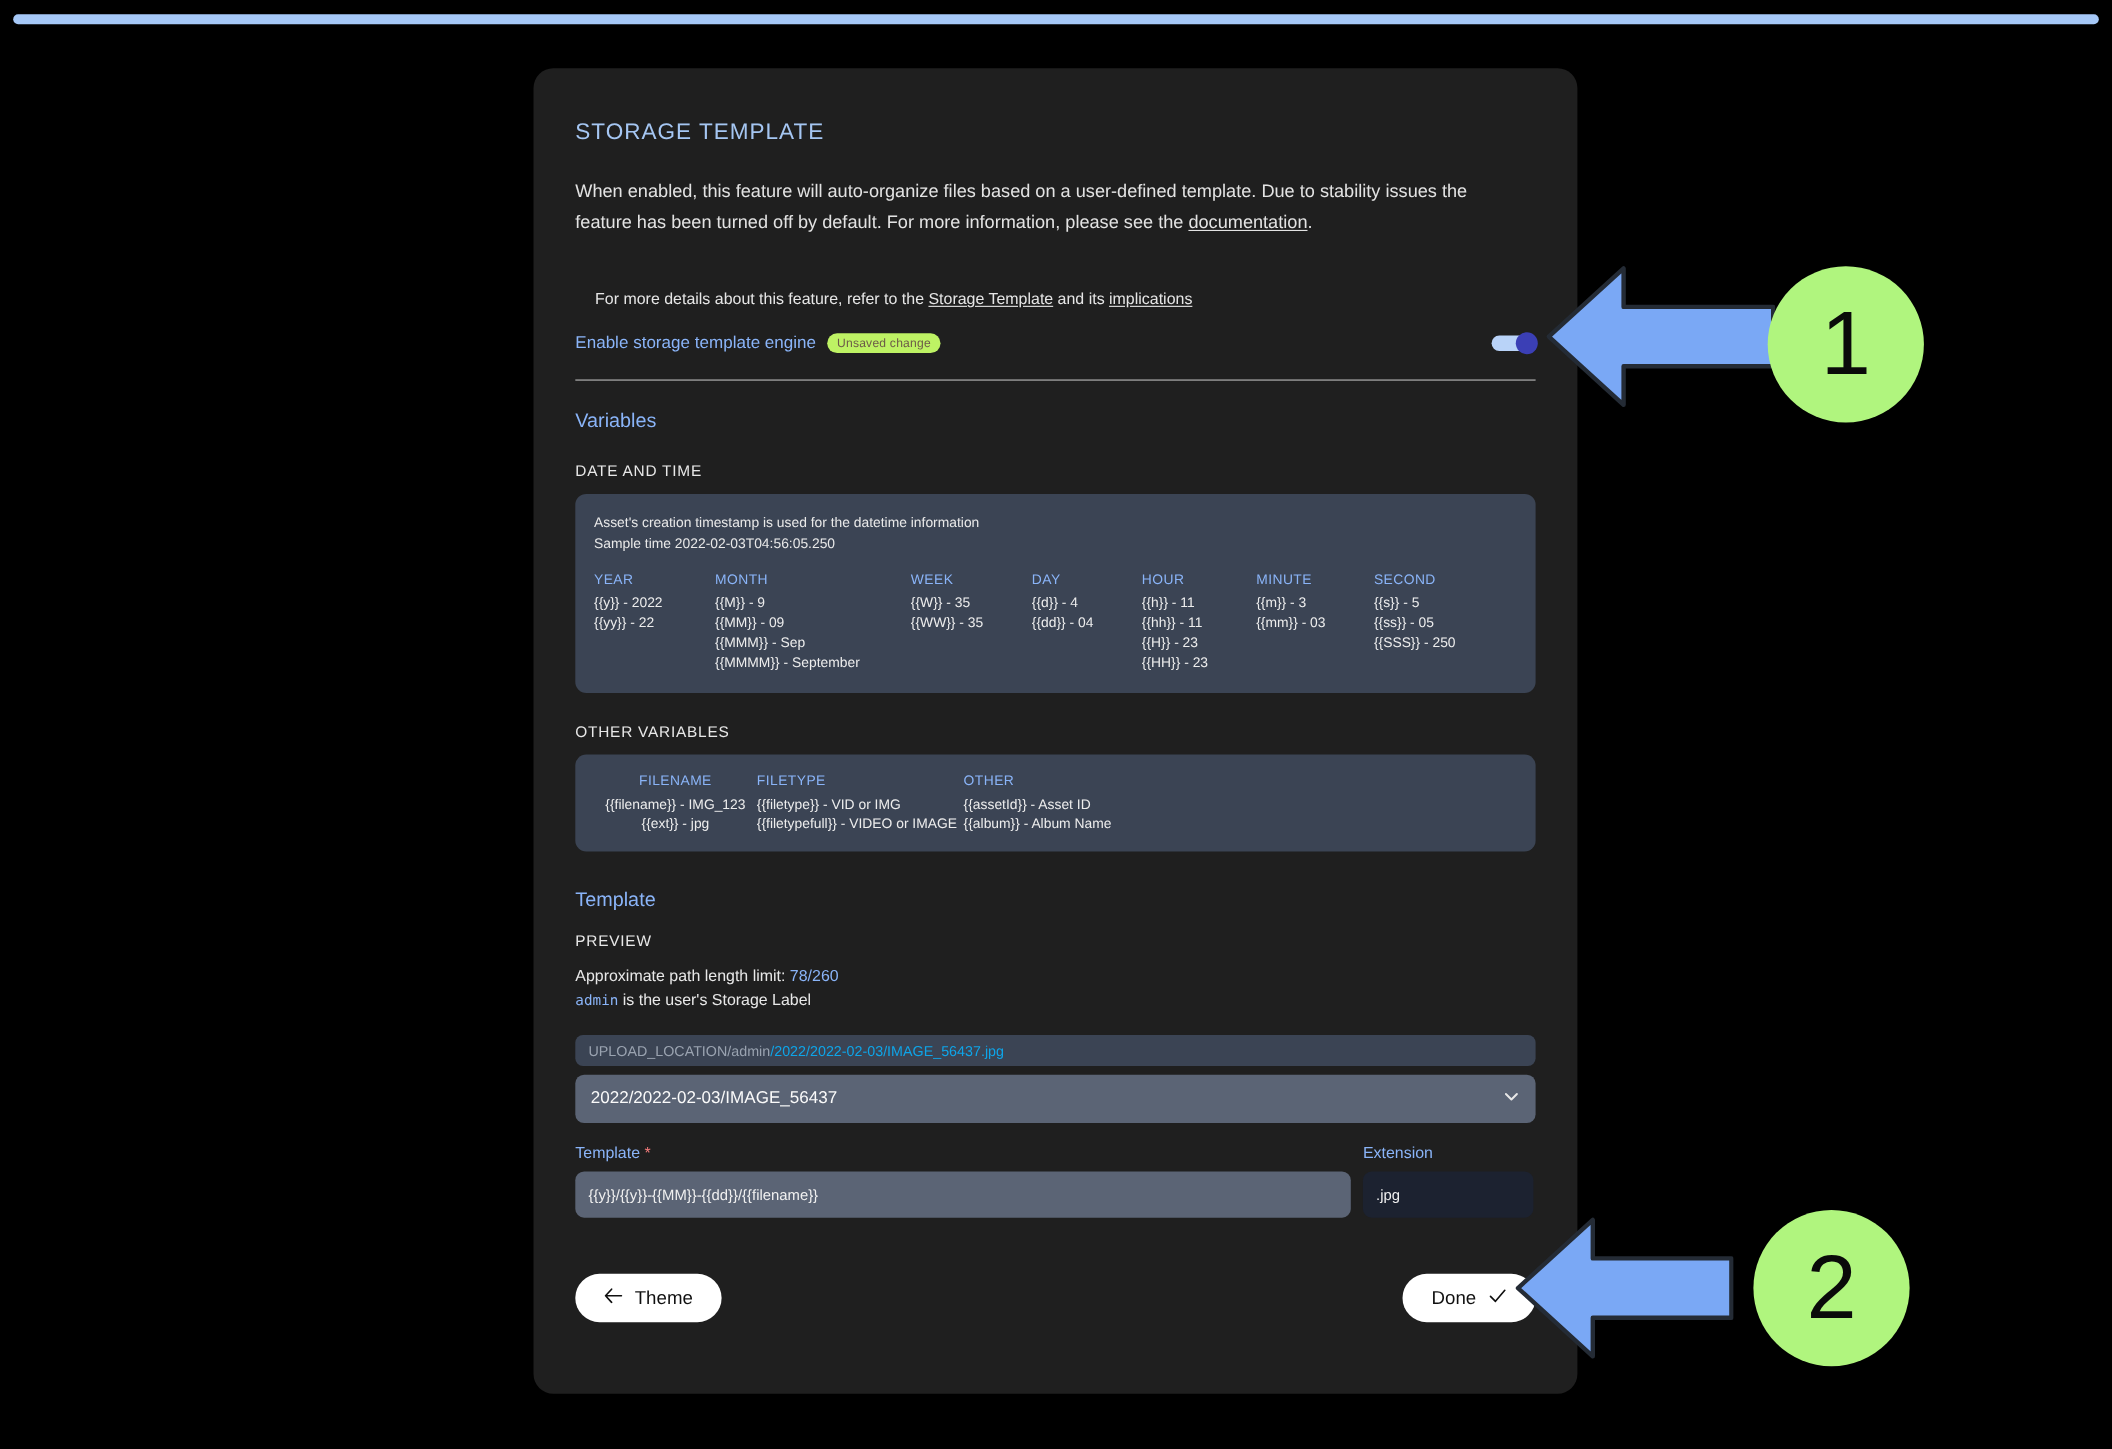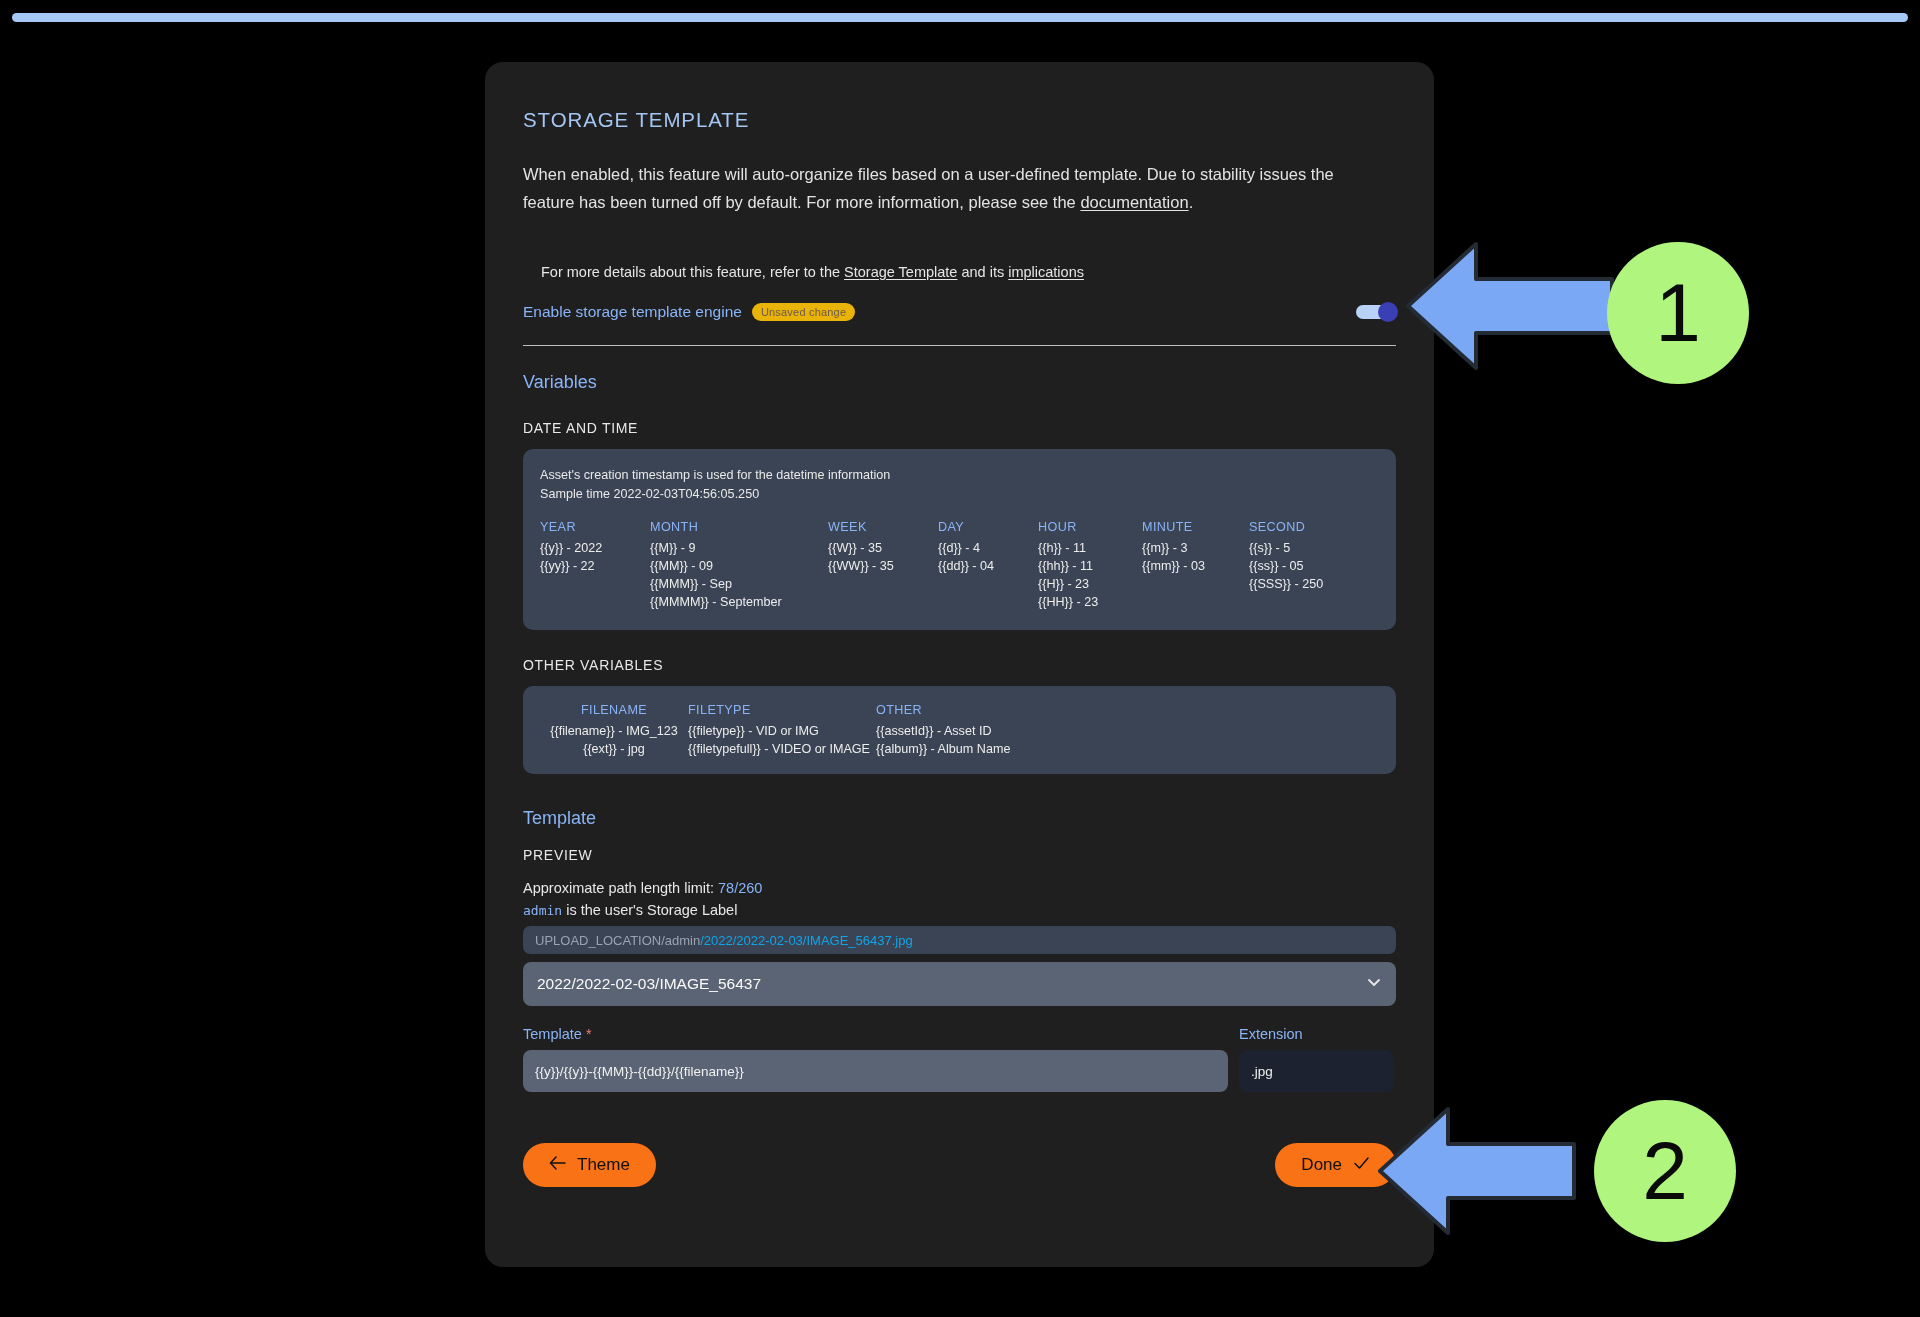--- a/index.html
+++ b/index.html
@@ -45,21 +45,21 @@
   .subnote a { color: #e6e6e6; text-decoration: underline; text-underline-offset: 2px; }
 
   
   .toggle-row {
     display: flex; align-items: center; justify-content: space-between;
     margin-top: 20px; height: 24px;
   }
   .toggle-left { display: flex; align-items: center; gap: 10px; }
   .toggle-label { color: #8ab4f8; font-size: 15.5px; }
   .badge-unsaved {
-    background: #eab308; color: #6c5a48;
+    background: #bef264; color: #6c5a48;
     font-size: 11px; padding: 3px 9px 3px 9px;
     border-radius: 10px; letter-spacing: .2px;
   }
   .switch {
     position: relative; width: 40px; height: 14px;
     background: #b9d3f8; border-radius: 8px;
   }
   .switch .knob {
     position: absolute; right: -2px; top: -3px;
     width: 20px; height: 20px; border-radius: 50%;
@@ -96,21 +96,21 @@
   .kicker2 { color: #e8e8e8; font-size: 14px; letter-spacing: .7px; margin-top: 18px; }
 
   .pathline { color: #e8e8e8; font-size: 14.5px; margin-top: 17px; }
   .pathline .accent { color: #8ab4f8; }
   .storagelabel { font-size: 14.5px; margin-top: 6px; color: #e8e8e8; }
   .storagelabel .code {
     color: #8ab4f8; font-family: "DejaVu Sans Mono", monospace; font-size: 13px;
   }
 
   .preview-box {
-    margin-top: 8px; background: #3b4454; border-radius: 7px;
+    margin-top: 23px; background: #3b4454; border-radius: 7px;
     height: 28px; display: flex; align-items: center;
     padding: 0 12px; font-size: 13px;
   }
   .preview-box .dim { color: #9aa3b0; }
   .preview-box .bright { color: #0ea5e9; }
 
   .field-label { color: #8ab4f8; font-size: 14.5px; margin-top: 16px; }
   .req { color: #f07a7a; }
 
   .select-wrap { position: relative; margin-top: 8px; }
@@ -129,21 +129,21 @@
   .ext-col { width: 155px; }
   .text-input {
     height: 42px; border-radius: 8px; background: #5b6475;
     display: flex; align-items: center; padding: 0 12px;
     color: #f0f0f0; font-size: 13.5px; margin-top: 8px;
   }
   .text-input.dark { background: #1c2230; }
 
   .footer { display: flex; justify-content: space-between; margin-top: 51px; }
   .btn {
-    background: #f97316; color: #101010; border-radius: 22px;
+    background: #ffffff; color: #101010; border-radius: 22px;
     height: 44px; display: inline-flex; align-items: center; gap: 11px;
     font-size: 17px; padding: 0 26px;
   }
 
   
   .anno { position: absolute; }
   .circle {
     border-radius: 50%; background: #b0f57e;
     display: flex; align-items: center; justify-content: center;
     color: #0a0a0a; font-size: 82px; font-weight: 400;

